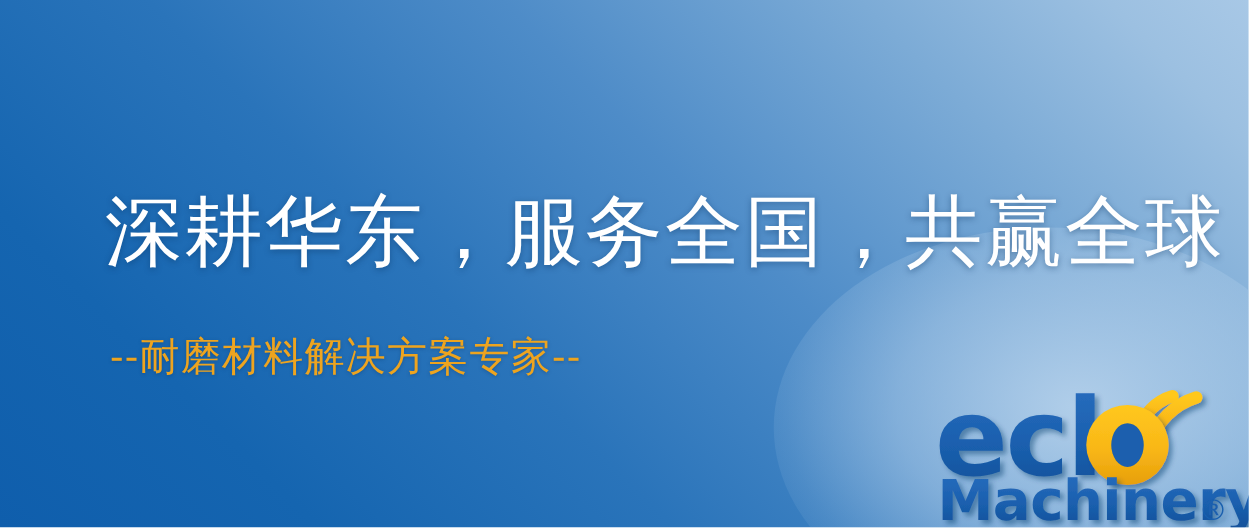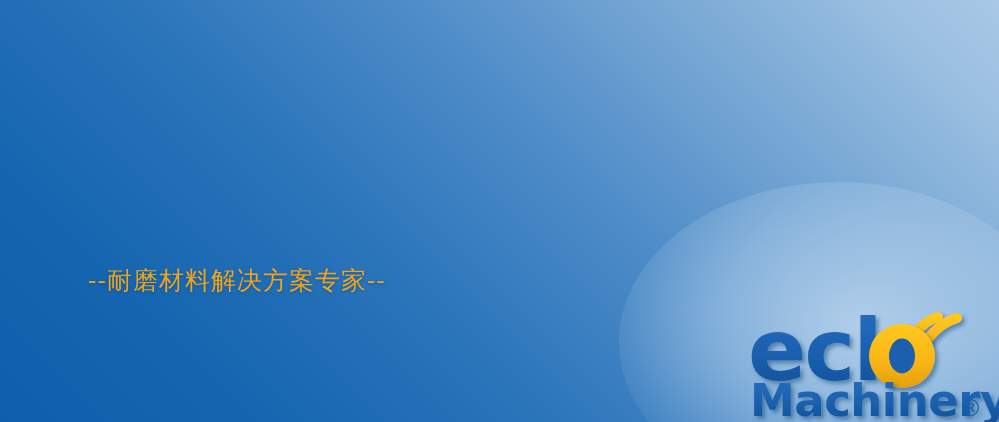--- a/index.html
+++ b/index.html
@@ -55,21 +55,21 @@
     white-space: nowrap;
     text-shadow: 0 2px 5px rgba(8,48,92,0.40);
     z-index: 3;
   }
 
   .subtitle {
     position: absolute;
     left: 88px;
     top: 266px;
     font-family: "DejaVu Serif", "Liberation Serif", serif;
-    font-size: 25px;
+    font-size: 32px;
     line-height: 1.2;
     letter-spacing: 1px;
     color: #eda41f;
     white-space: nowrap;
     text-shadow: 0 1px 3px rgba(10,50,95,0.35);
     z-index: 3;
   }
 
   
   #logo {
@@ -105,20 +105,21 @@
   .logo-reg-text {
     font-family: "DejaVu Sans", "Liberation Sans", sans-serif;
     font-size: 23px;
   }
 </style>
 </head>
 <body>
 
 <div id="banner">
 
+  <div class="headline">深耕华东，服务全国，共赢全球</div>
 
   <div class="subtitle">--耐磨材料解决方案专家--</div>
 
   <div id="logo">
     <svg viewBox="0 0 249 124" xmlns="http://www.w3.org/2000/svg">
       <defs>
         <filter id="logoShadow" x="-30%" y="-30%" width="180%" height="180%">
           <feDropShadow dx="3" dy="3" stdDeviation="2.2" flood-color="#0d3a6b" flood-opacity="0.45"></feDropShadow>
         </filter>
         <linearGradient id="blueGrad" x1="0" y1="0" x2="0" y2="1">

